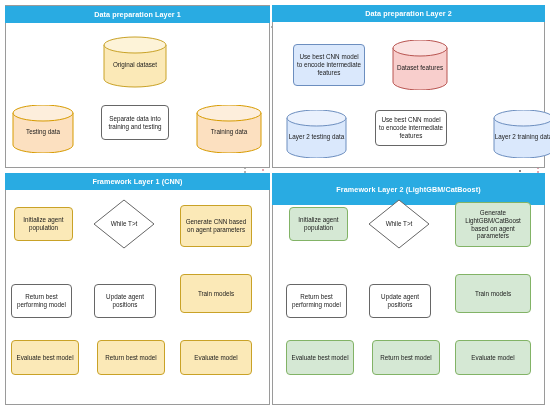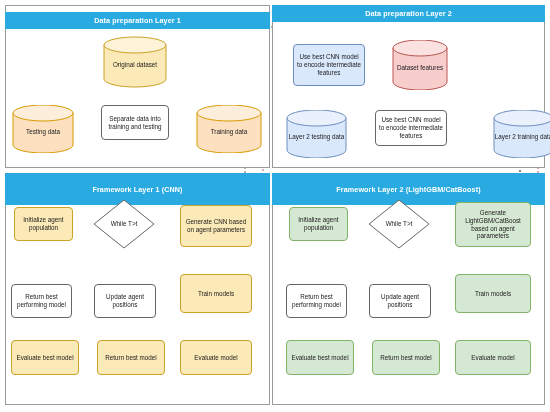--- a/index.html
+++ b/index.html
@@ -112,21 +112,21 @@
       <path d="M520,166 L520,200"></path>
     </g>
 
     <g stroke="#C03B53" stroke-width="0.9" fill="none" stroke-dasharray="2,2">
       <path d="M240,116 L263,116 L263,192 L263,296 L243,296" marker-end="url(#ahr)"></path>
       <path d="M519,122 L538,122 L538,296 L518,296" marker-end="url(#ahr)"></path>
     </g>
   </svg>
 
   <div class="quad" style="left:5px;top:5px;width:265px;height:163px;"></div>
-  <div class="qhead" style="left:5px;top:12px;width:265px;height:17px;">Data preparation Layer 1</div>
+  <div class="qhead" style="left:5px;top:6px;width:265px;height:17px;">Data preparation Layer 1</div>
 
   <div class="cyl" style="left:103px;top:36px;width:64px;height:52px;">
     <svg width="64" height="52" viewBox="0 0 64 52">
       <path d="M1,9 L1,43 A31,8 0 0 0 63,43 L63,9 Z" fill="#FBE9B7" stroke="#C9A227" stroke-width="1"></path>
       <ellipse cx="32" cy="9" rx="31" ry="8" fill="#FDF3D8" stroke="#C9A227" stroke-width="1"></ellipse>
     </svg>
     <div class="cyl-label">Original dataset</div>
   </div>
 
   <div class="node rbox" style="left:101px;top:105px;width:68px;height:35px;">
@@ -178,21 +178,21 @@
 
   <div class="cyl" style="left:493px;top:110px;width:61px;height:48px;">
     <svg width="61" height="48" viewBox="0 0 61 48">
       <path d="M1,8 L1,40 A29.5,8 0 0 0 60,40 L60,8 Z" fill="#DAE8FC" stroke="#6C8EBF" stroke-width="1"></path>
       <ellipse cx="30.5" cy="8" rx="29.5" ry="8" fill="#EAF1FD" stroke="#6C8EBF" stroke-width="1"></ellipse>
     </svg>
     <div class="cyl-label">Layer 2 training data</div>
   </div>
 
   <div class="quad" style="left:5px;top:173px;width:265px;height:232px;"></div>
-  <div class="qhead" style="left:5px;top:173px;width:265px;height:32px;">Framework Layer 1 (CNN)</div>
+  <div class="qhead" style="left:5px;top:173px;width:265px;height:17px;">Framework Layer 1 (CNN)</div>
 
   <div class="node rbox yellow" style="left:14px;top:207px;width:59px;height:34px;">
     <span>Initialize agent population</span>
   </div>
 
   <div class="dia" style="left:93px;top:199px;width:62px;height:50px;">
     <svg width="62" height="50" viewBox="0 0 62 50">
       <polygon points="31,1 61,25 31,49 1,25" fill="#ffffff" stroke="#666666" stroke-width="1"></polygon>
     </svg>
     <div class="dia-label">While T&gt;t</div>

